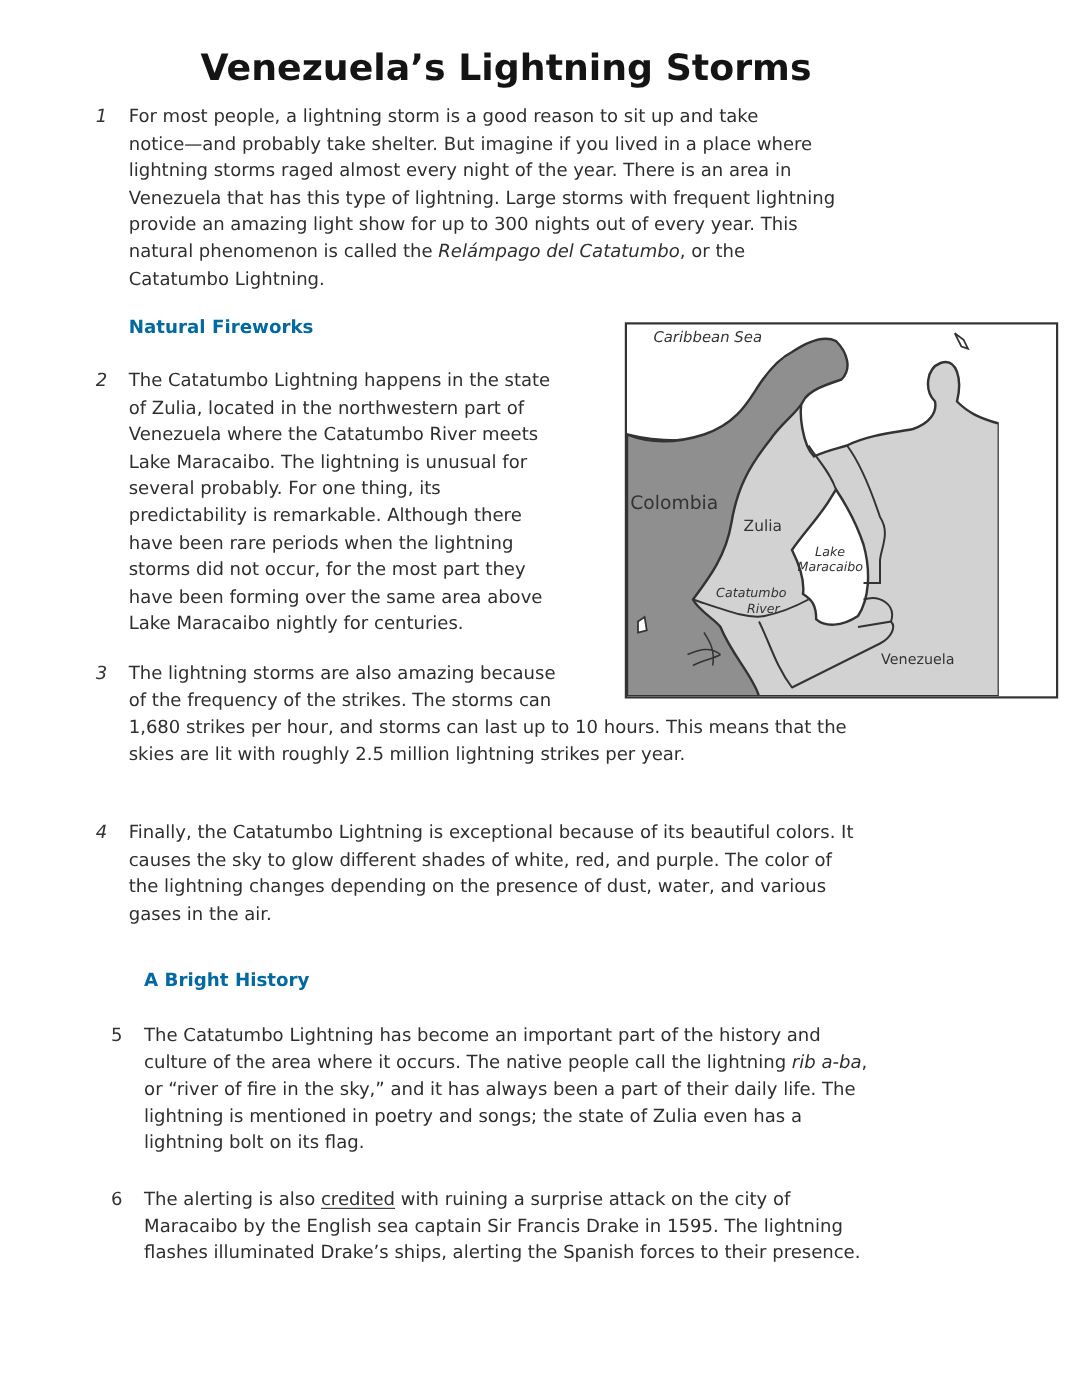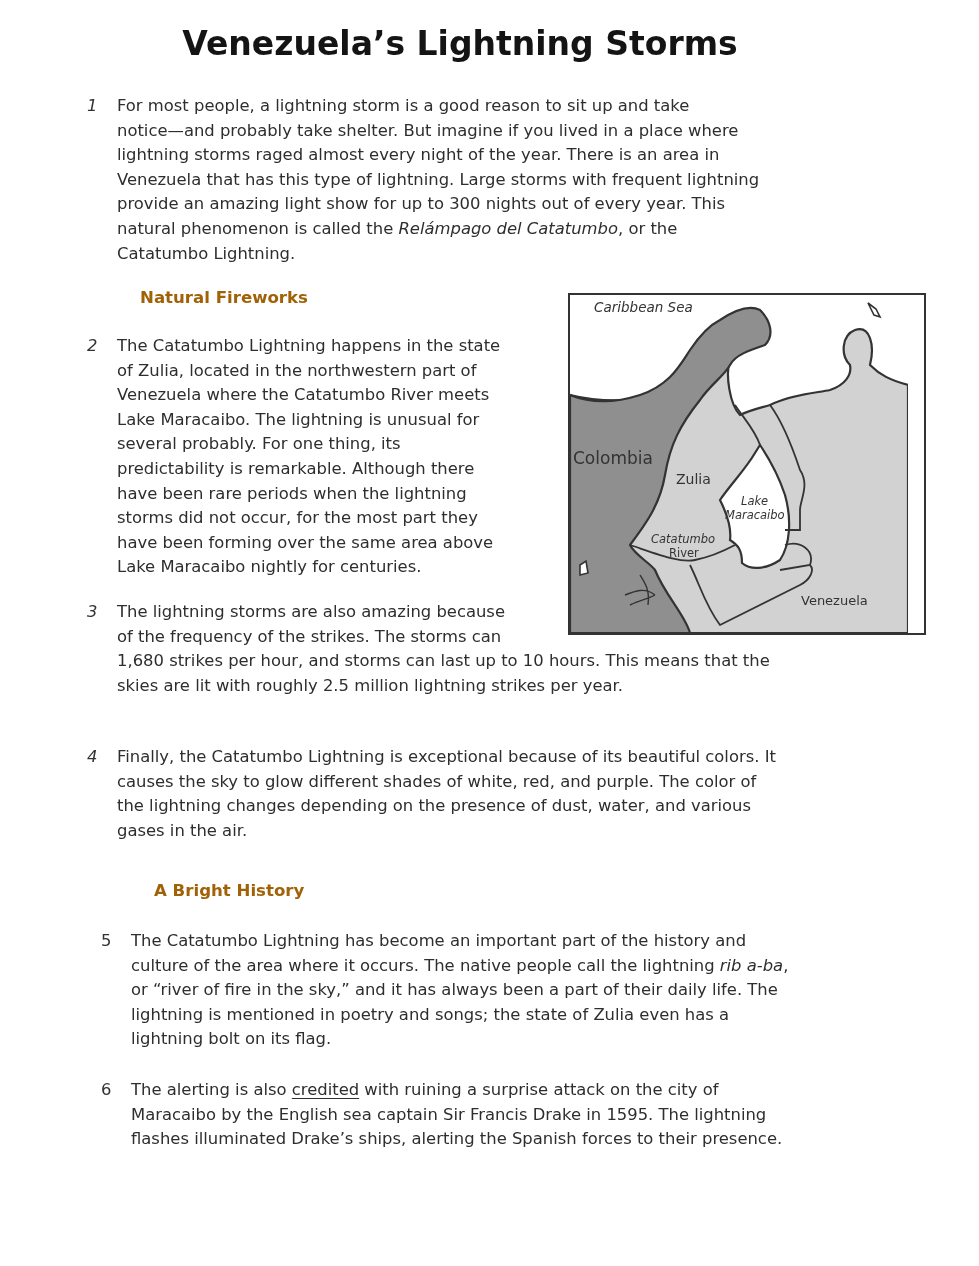--- a/index.html
+++ b/index.html
@@ -1,36 +1,36 @@
 <!DOCTYPE html>
 <html><head>
 <meta charset="utf-8">
 <style>
   html, body { margin: 0; padding: 0; background: #ffffff; }
   body {
     width: 979px; height: 1266px; position: relative; overflow: hidden;
     font-family: "DejaVu Sans", sans-serif; color: #2a2a2a;
   }
   .title {
-    position: absolute; left: 0; width: 920px; top: 24px; text-align: center;
+    position: absolute; left: 0; width: 920px; top: 42px; text-align: center;
     font-family: "DejaVu Sans", sans-serif; font-weight: bold; font-size: 33px;
     color: #141414; letter-spacing: 0px;
   }
   .para { position: absolute; font-size: 16.4px; line-height: 24.6px; color: #2e2e2e; }
   .para .num {
     position: absolute; left: -30px; top: 0; font-style: italic; color: #333;
   }
   .para .text { display: block; }
   .heading {
-    position: absolute; font-weight: bold; font-size: 16.6px; color: #a16207; margin-left: 23px;
+    position: absolute; font-weight: bold; font-size: 16.6px; color: #0369a1;
   }
   em { font-style: italic; }
   .ul { text-decoration: underline; text-underline-offset: 3px; }
   .map {
-    position: absolute; left: 568px; top: 293px; width: 358px; height: 342px;
+    position: absolute; left: 568px; top: 293px; width: 394px; height: 342px;
     border: 2px solid #333; box-sizing: border-box; background: #ffffff; overflow: hidden;
   }
   .map svg { position: absolute; left: 0; top: 0; }
   .map-label { position: absolute; color: #333; white-space: nowrap; }
 </style>
 </head>
 <body>
 
 <div class="title">Venezuela’s Lightning Storms</div>
 
@@ -113,15 +113,15 @@
 
     <path d="M298,8 L306,14 L310,22 L304,20 Z" fill="#ffffff" stroke="#333" stroke-width="1.6"></path>
     <path d="M10,270 L16,266 L18,278 L10,280 Z" fill="#ffffff" stroke="#333" stroke-width="1.6"></path>
   </svg>
   <div class="map-label" style="left:24px; top:4px; font-size:13.5px; font-style:italic;">Caribbean Sea</div>
   <div class="map-label" style="left:3px; top:131px; font-size:17px;margin-top:22px;">Colombia</div>
   <div class="map-label" style="left:106px; top:176px; font-size:14px;">Zulia</div>
   <div class="map-label" style="left:171px; top:199px; font-size:11.5px; font-style:italic;">Lake</div>
   <div class="map-label" style="left:155px; top:213px; font-size:11.5px; font-style:italic;">Maracaibo</div>
   <div class="map-label" style="left:81px; top:237px; font-size:11.5px; font-style:italic;">Catatumbo</div>
-  <div class="map-label" style="left:99px; top:251px; font-size:11.5px; text-align:center;">River</div>
+  <div class="map-label" style="left:109px; top:251px; font-size:11.5px; font-style:italic;text-align:center;">River</div>
   <div class="map-label" style="left:231px; top:298px; font-size:13px;">Venezuela</div>
 </div>
 
 </body></html>

